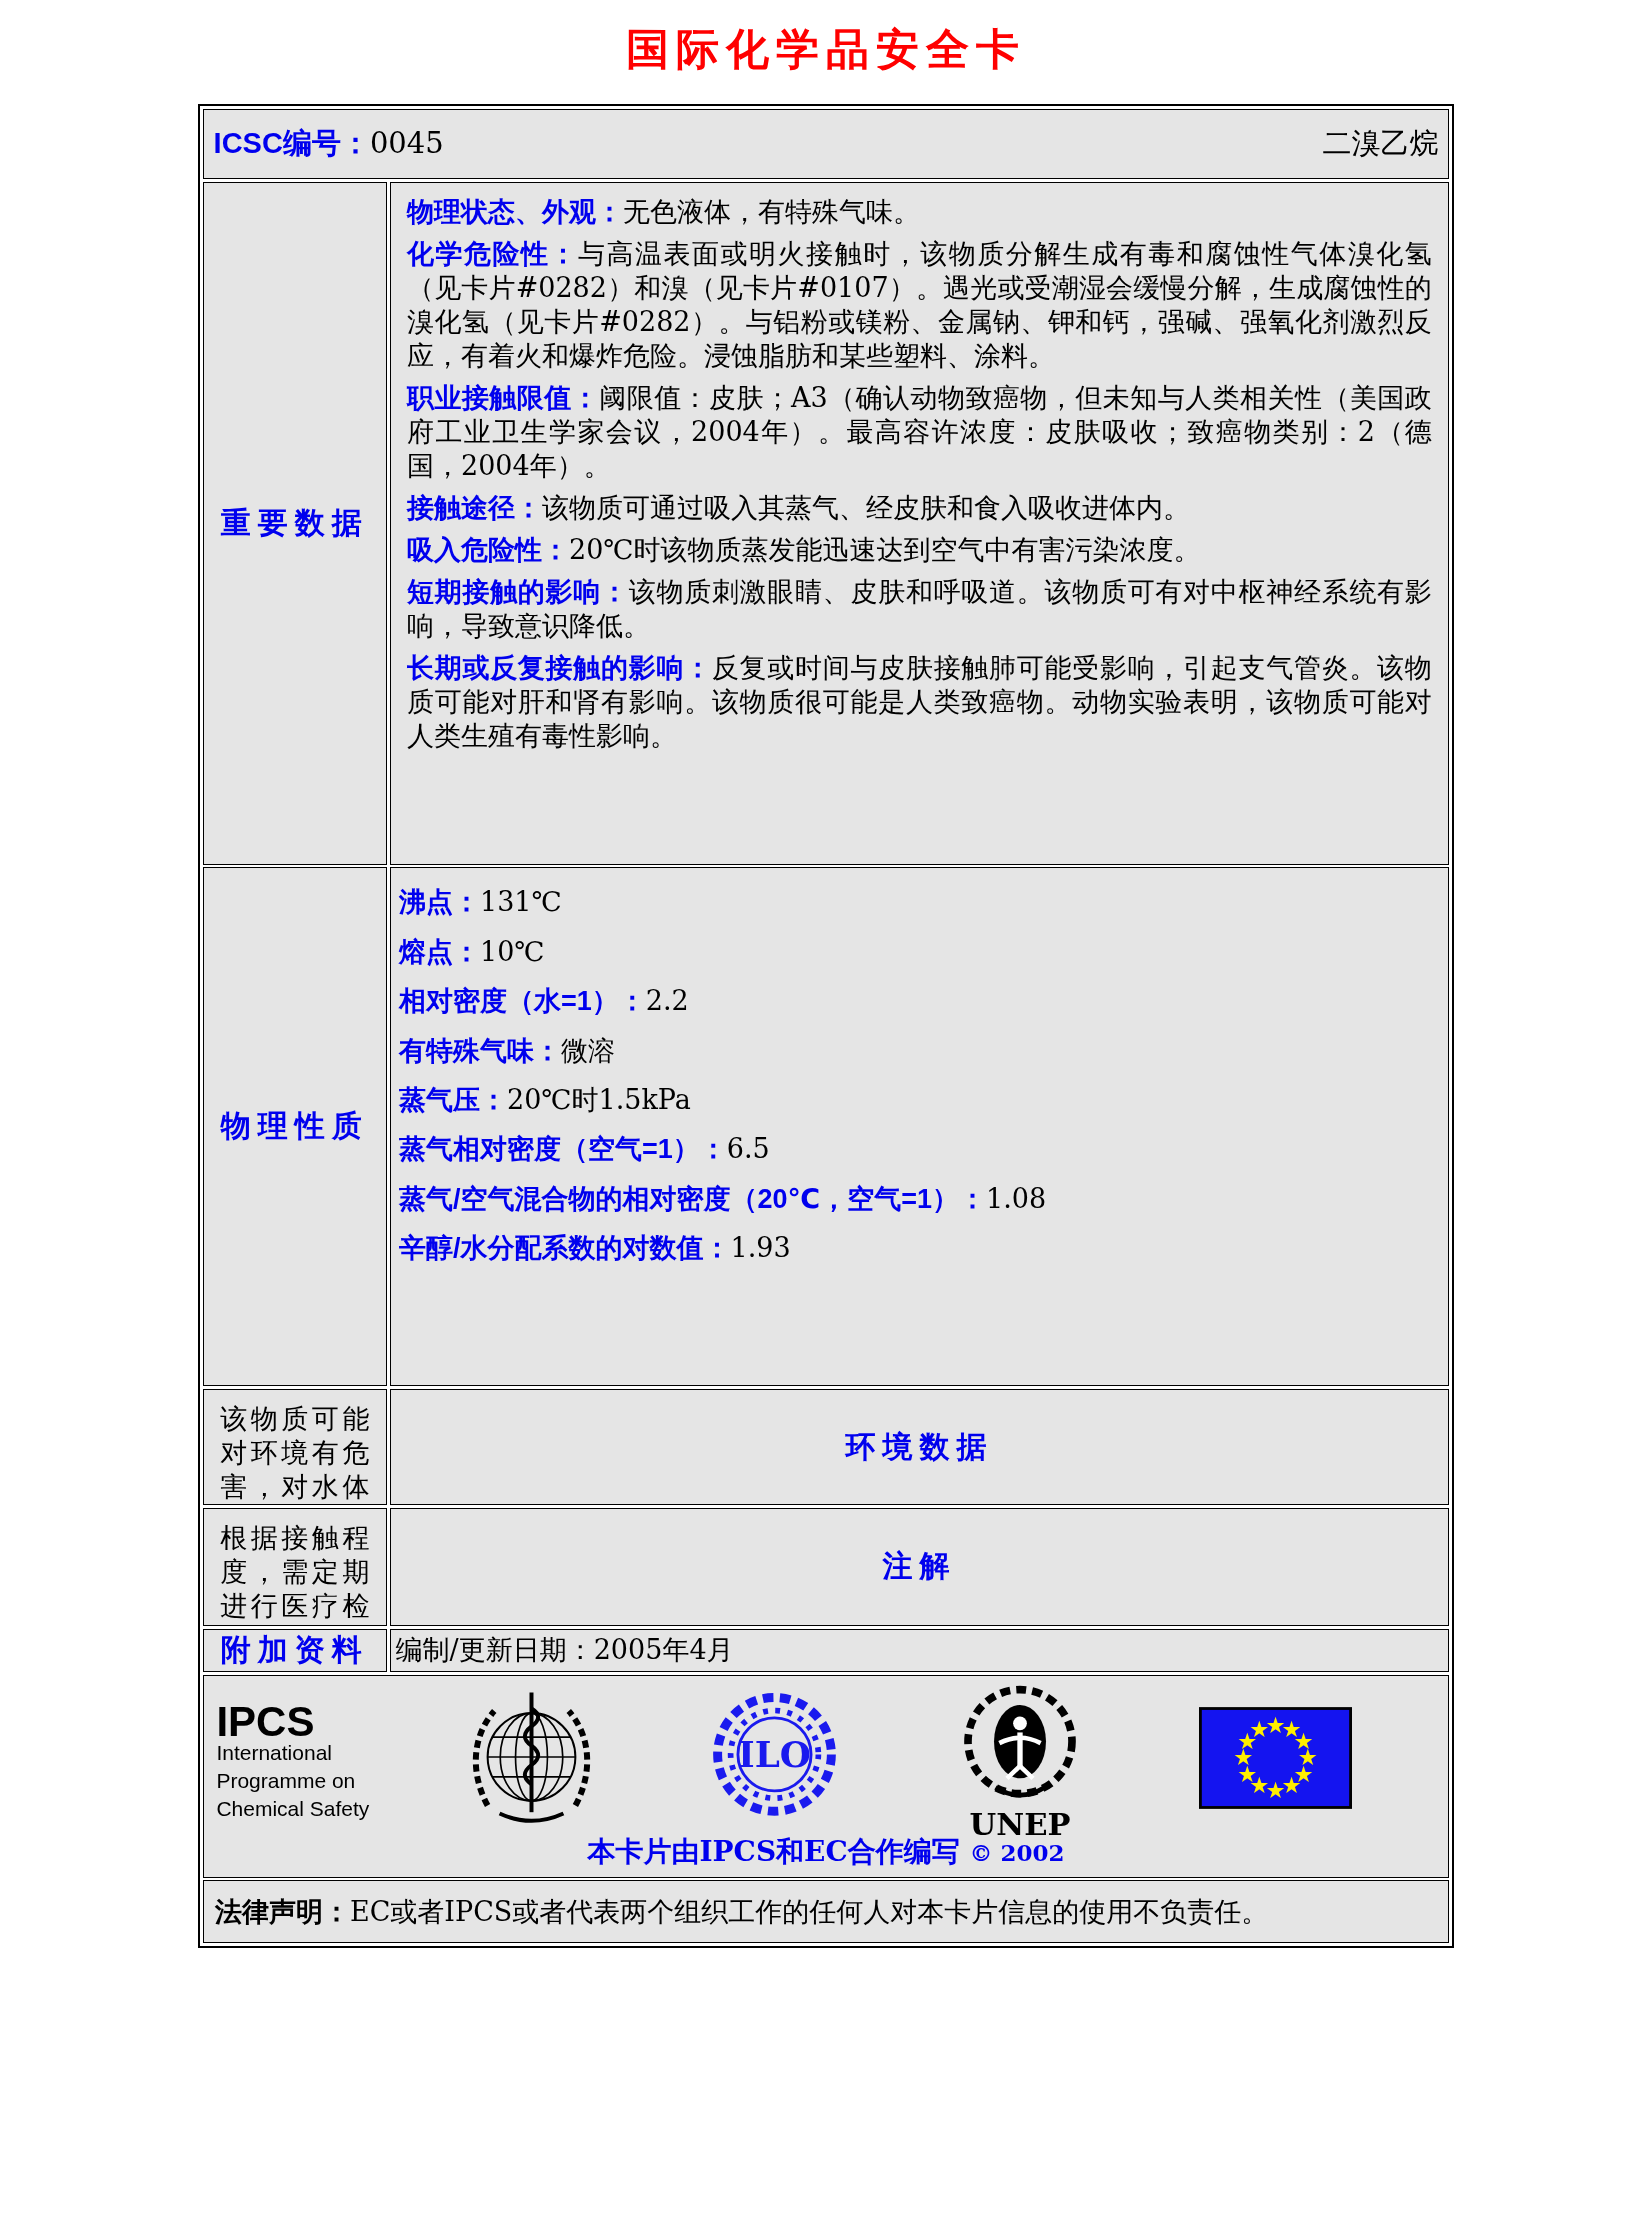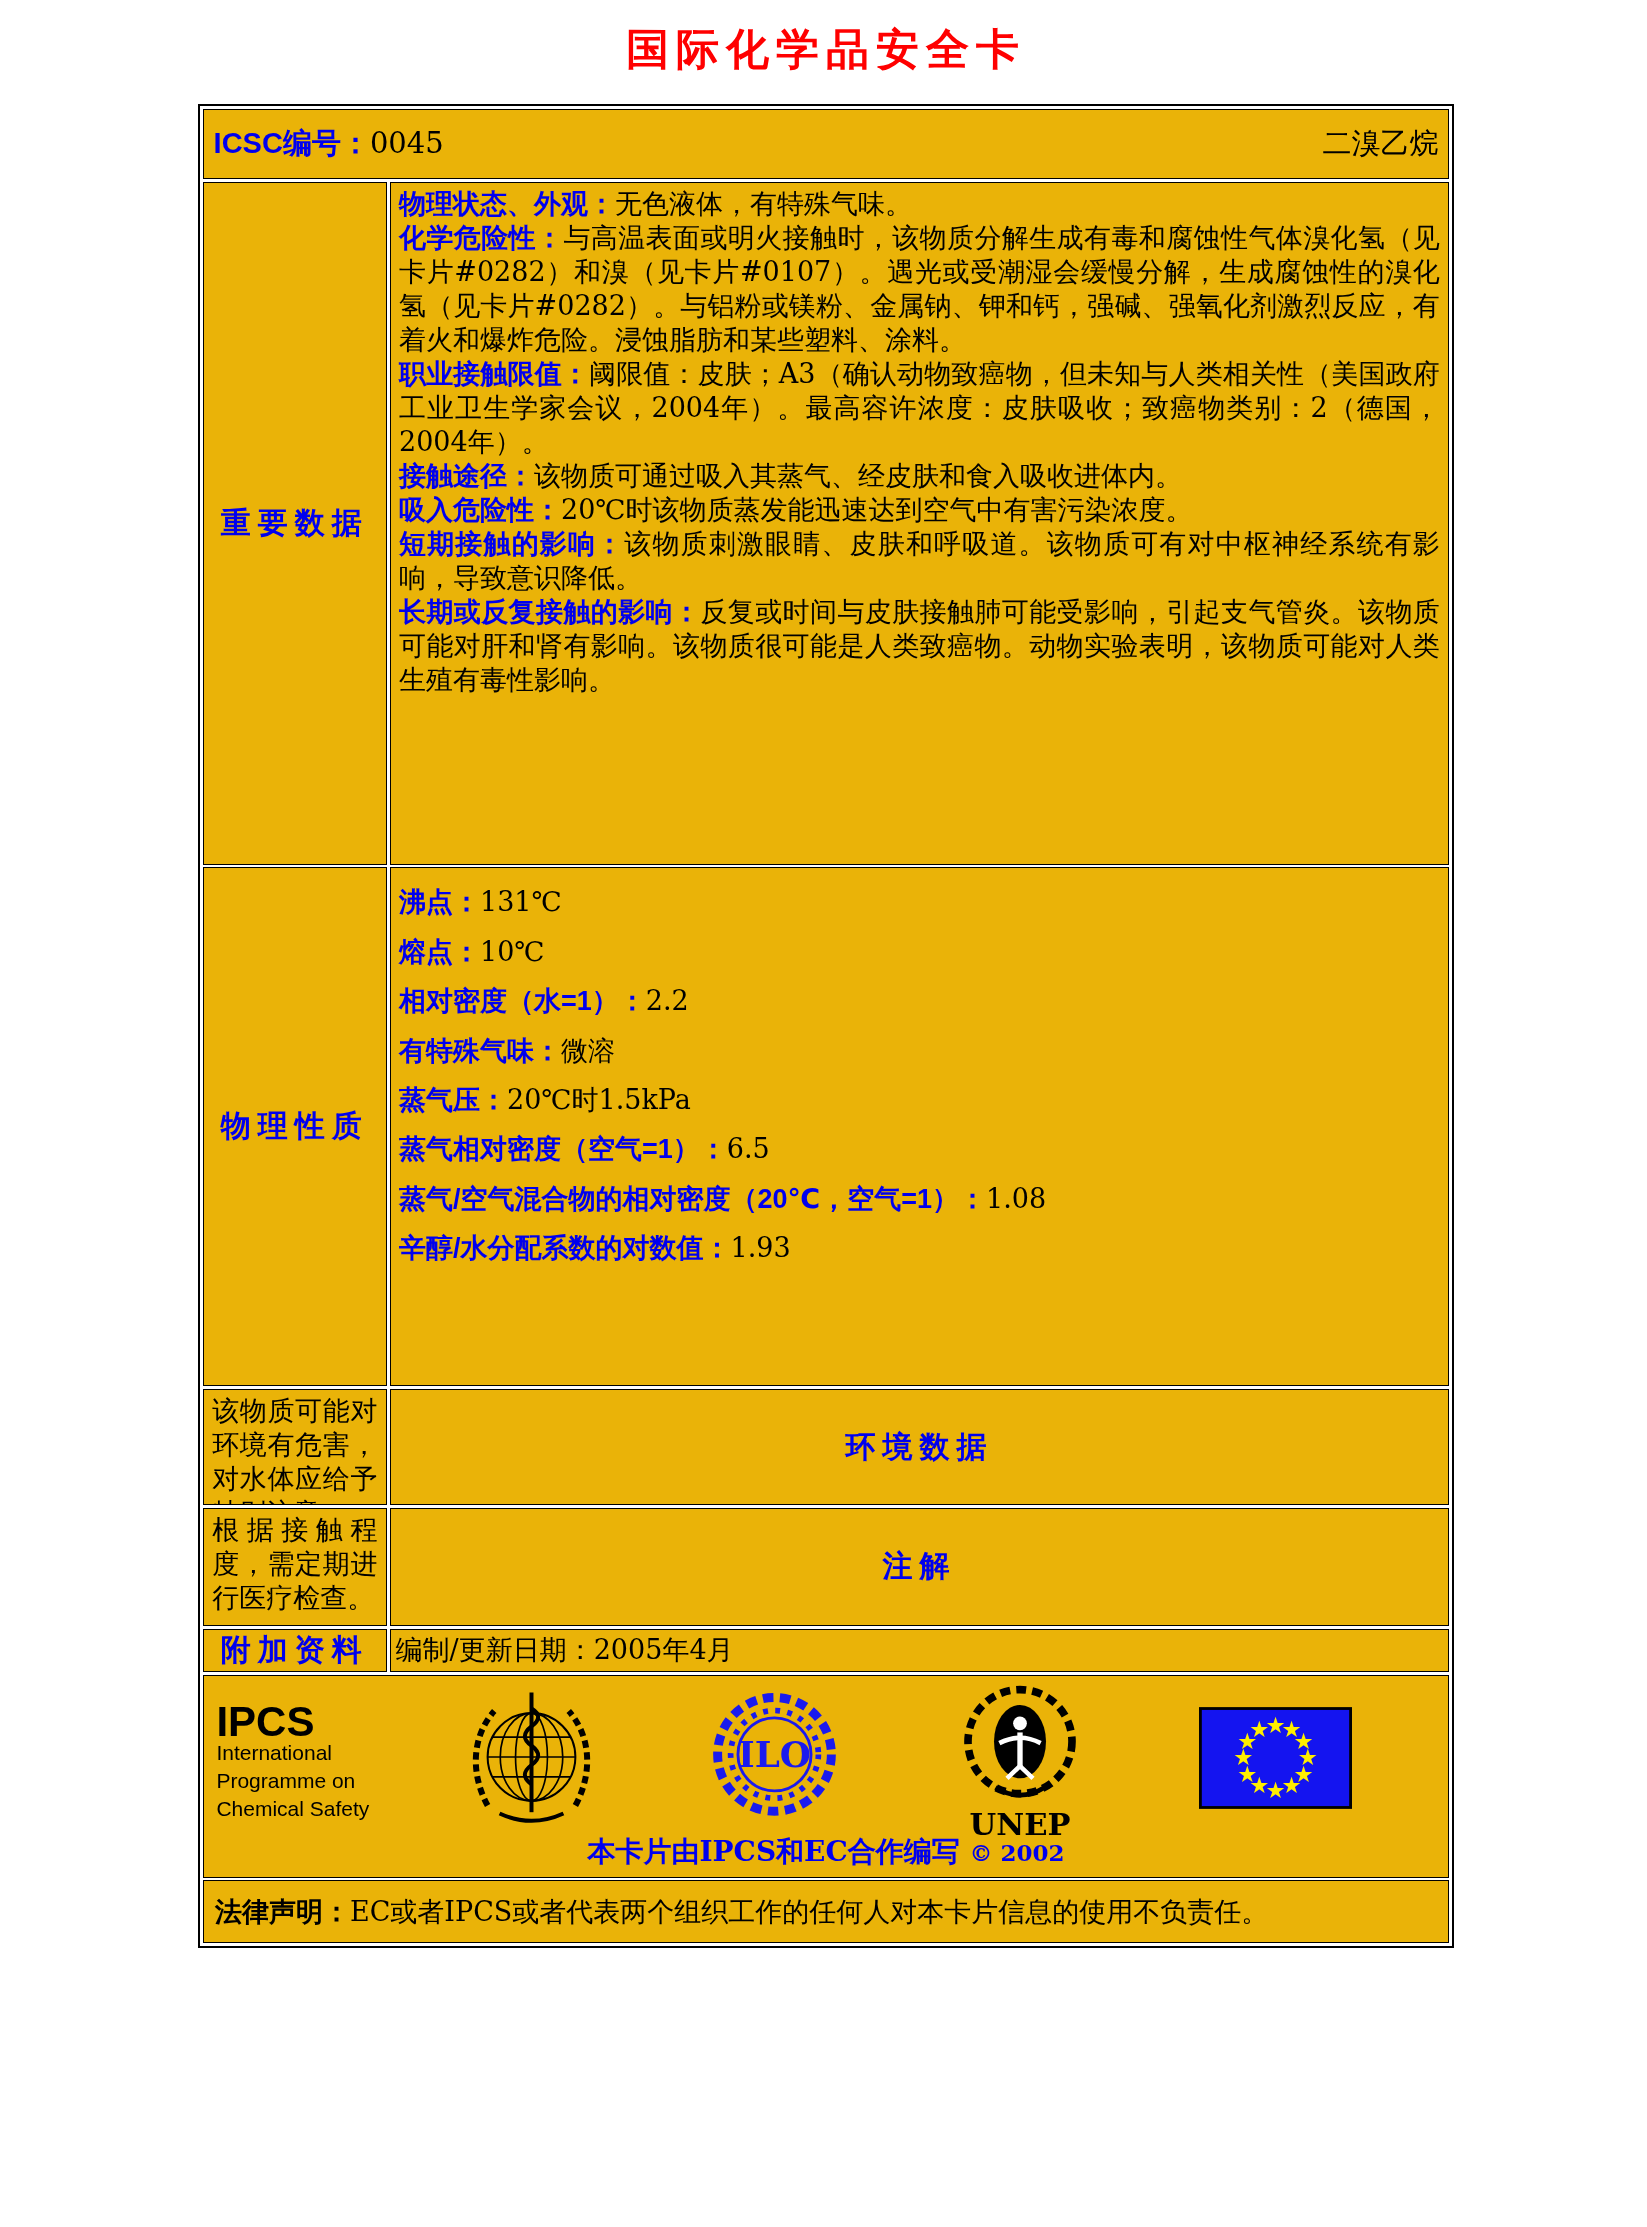--- a/index.html
+++ b/index.html
@@ -27,21 +27,21 @@
   .card{
     position:absolute;left:198px;top:104px;width:1256px;
     border:2.1px solid #000;background:#fff;padding:2.8px;
   }
   .grid{
     display:grid;
     grid-template-columns:184px 1fr;
     grid-template-rows:70px 683px 519px 116px 118px 43px 203px 63px;
     gap:2.8px;
   }
-  .cell{border:1.4px solid #000;background:#eab308;overflow:hidden;}
+  .cell{border:1.4px solid #000;background:#e5e5e5;overflow:hidden;}
   .span2{grid-column:1/3;}
 
   .header-cell{
     display:flex;justify-content:space-between;align-items:center;
     padding:0 9.8px;font-size:29px;color:#000;
   }
   .blue-label{
     color:var(--accent-blue,#0000EE);font-weight:bold;
     font-family:"Liberation Sans","DejaVu Sans",sans-serif;
   }
@@ -50,21 +50,21 @@
     display:flex;align-items:center;justify-content:center;
     color:var(--accent-blue,#0000EE);font-weight:bold;font-size:30px;
     letter-spacing:7px;text-align:center;
     font-family:"Liberation Sans","DejaVu Sans",sans-serif;
   }
 
   .content{
     padding:4.2px 8.4px;font-size:27px;line-height:34px;color:#000;
     text-align:justify;
   }
-  .content p{margin:0;}
+  .content p{margin:8px;}
   .content .blue-label{font-size:27px;}
 
   .props{padding:17px 8.4px 4.2px 8.4px;}
   .prop{font-size:27px;line-height:34px;margin-bottom:15.4px;color:#000;}
 
   .addl{display:flex;align-items:center;padding:0 5px;font-size:27px;color:#000;}
 
   .logos{position:relative;height:100%;}
   .ipcs-block{position:absolute;left:12.6px;top:29px;color:#000;}
   .ipcs-acronym{font-family:"Liberation Sans","DejaVu Sans",sans-serif;font-weight:bold;font-size:42px;line-height:34px;}

